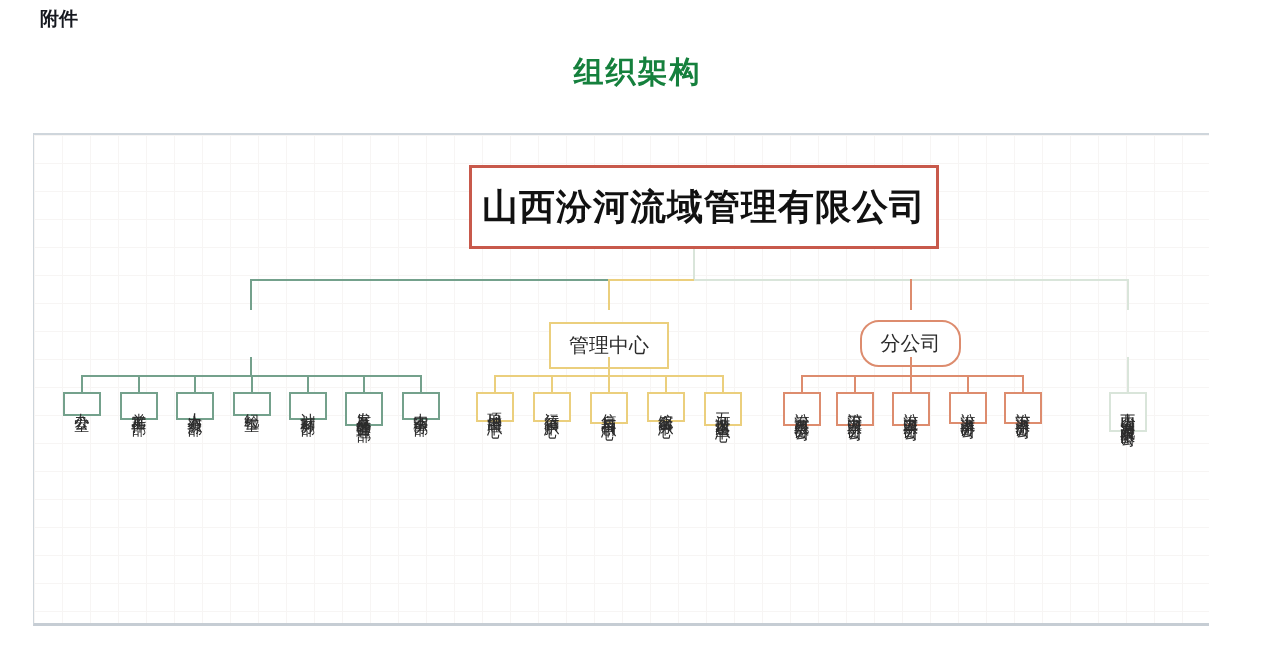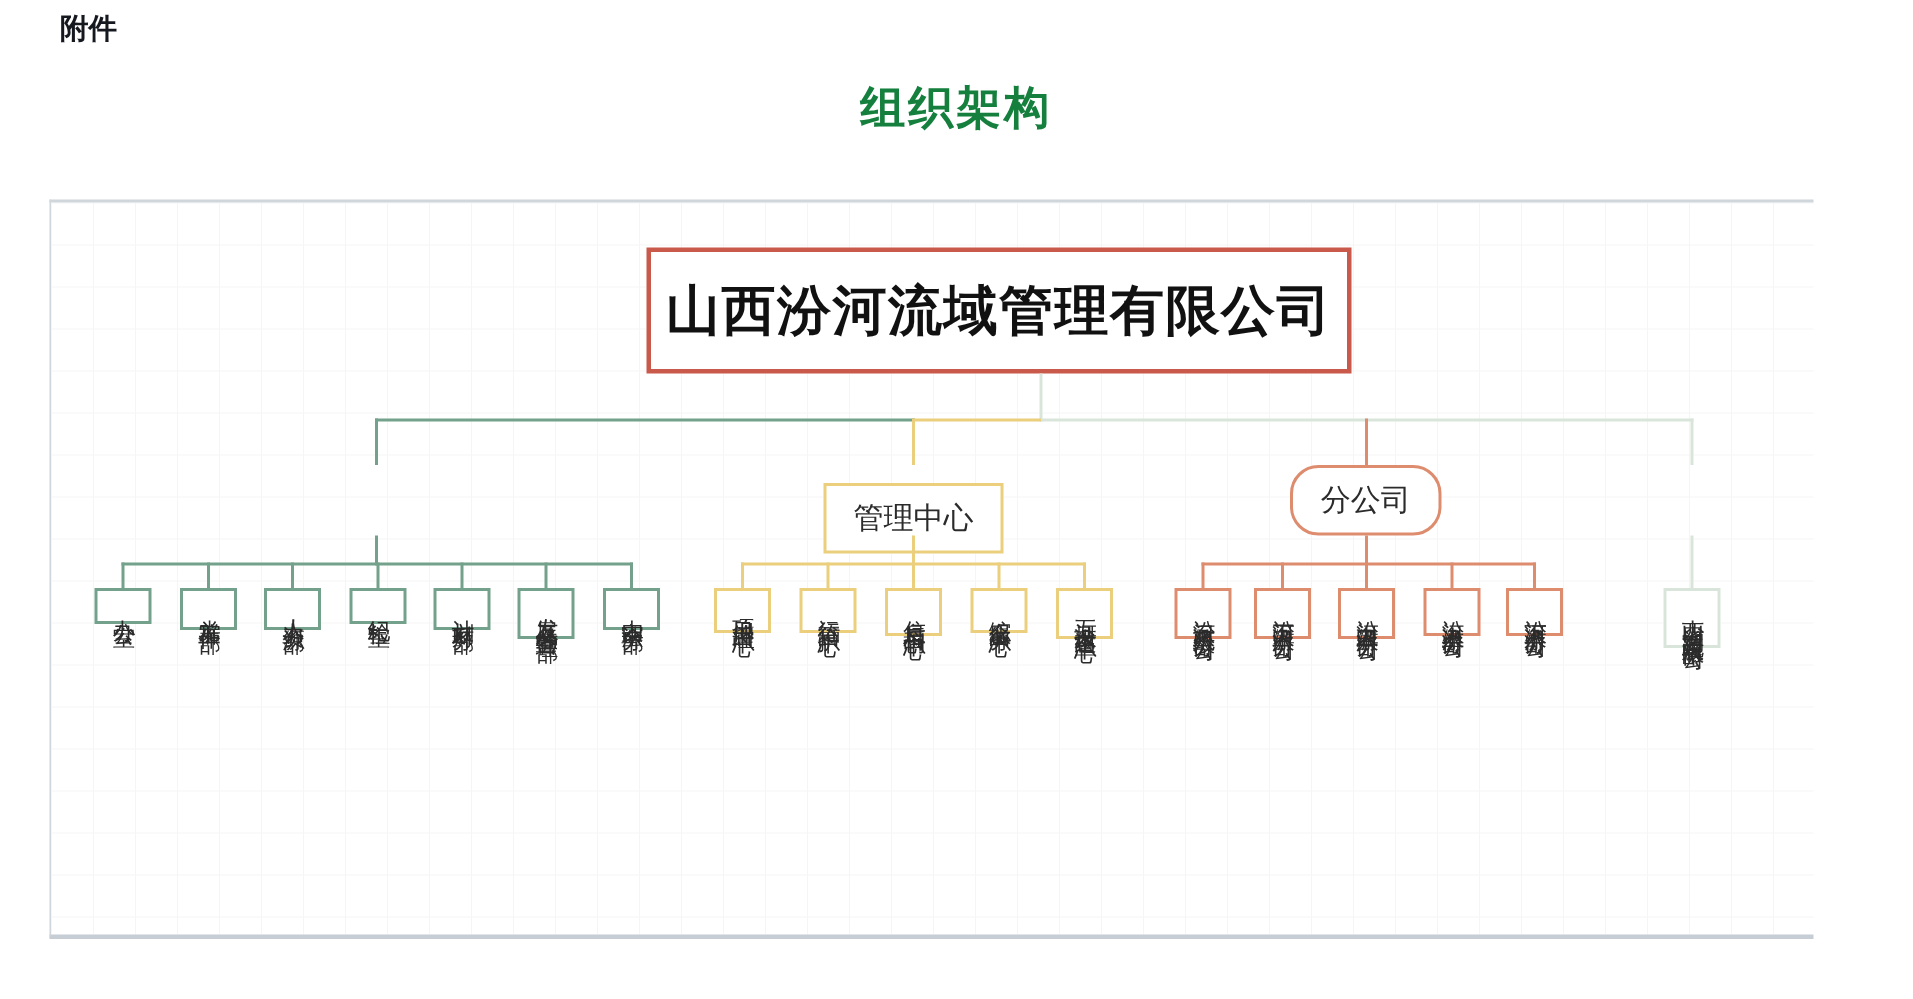--- a/index.html
+++ b/index.html
@@ -49,21 +49,21 @@
       linear-gradient(#f7f5f4 1px, transparent 1px),
       linear-gradient(90deg, #f7f5f4 1px, transparent 1px);
     background-size: 28px 28px;
     border-top: 2px solid #cfd6dc;
     border-left: 1px solid #cfd6dc;
     border-bottom: 3px solid #c6cdd4;
   }
 
   .root-node {
     position: absolute;
-    left: 397px;
+    left: 435px;
     top: 30px;
     width: 470px;
     height: 84px;
     box-sizing: border-box;
     border: 3px solid #c8594b;
     background: #ffffff;
     display: flex;
     align-items: center;
     justify-content: center;
     font-size: 36px;
@@ -168,21 +168,21 @@
       <div class="leaf-node" style="left: 556px; top: 257px; width: 38px; border-color: rgb(235, 207, 125);">
         <span>信息与科创中心</span>
       </div>
       <div class="leaf-node" style="left: 613px; top: 257px; width: 38px; border-color: rgb(235, 207, 125);">
         <span>综合服务中心</span>
       </div>
       <div class="leaf-node" style="left: 670px; top: 257px; width: 38px; border-color: rgb(235, 207, 125);">
         <span>五河技术巡查中心</span>
       </div>
       <div class="cline" style="left: 876px; top: 144px; width: 2px; height: 31px; background: rgb(221, 140, 110);"></div>
-      <div class="header-node" style="left: 826px; top: 175px; width: 101px; height: 47px; border-color: rgb(221, 140, 110); border-radius: 19px;">分公司</div>
+      <div class="header-node" style="left: 826px; top: 185px; width: 101px; height: 47px; border-color: rgb(221, 140, 110); border-radius: 19px;">分公司</div>
       <div class="cline" style="left: 876px; top: 222px; width: 2px; height: 20px; background: rgb(221, 140, 110);"></div>
       <div class="cline" style="left: 767px; top: 240px; width: 223px; height: 2px; background: rgb(221, 140, 110);"></div>
       <div class="cline" style="left: 767px; top: 240px; width: 2px; height: 17px; background: rgb(221, 140, 110);"></div>
       <div class="cline" style="left: 820px; top: 240px; width: 2px; height: 17px; background: rgb(221, 140, 110);"></div>
       <div class="cline" style="left: 876px; top: 240px; width: 2px; height: 17px; background: rgb(221, 140, 110);"></div>
       <div class="cline" style="left: 933px; top: 240px; width: 2px; height: 17px; background: rgb(221, 140, 110);"></div>
       <div class="cline" style="left: 988px; top: 240px; width: 2px; height: 17px; background: rgb(221, 140, 110);"></div>
       <div class="leaf-node" style="left: 749px; top: 257px; width: 38px; border-color: rgb(221, 140, 110);">
         <span>汾河示范段分公司</span>
       </div>

